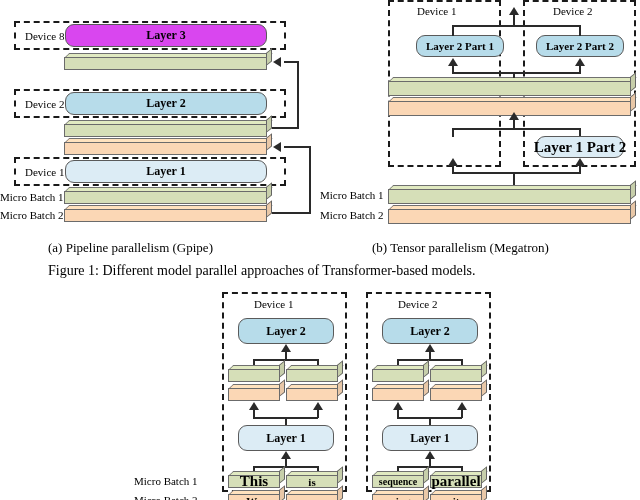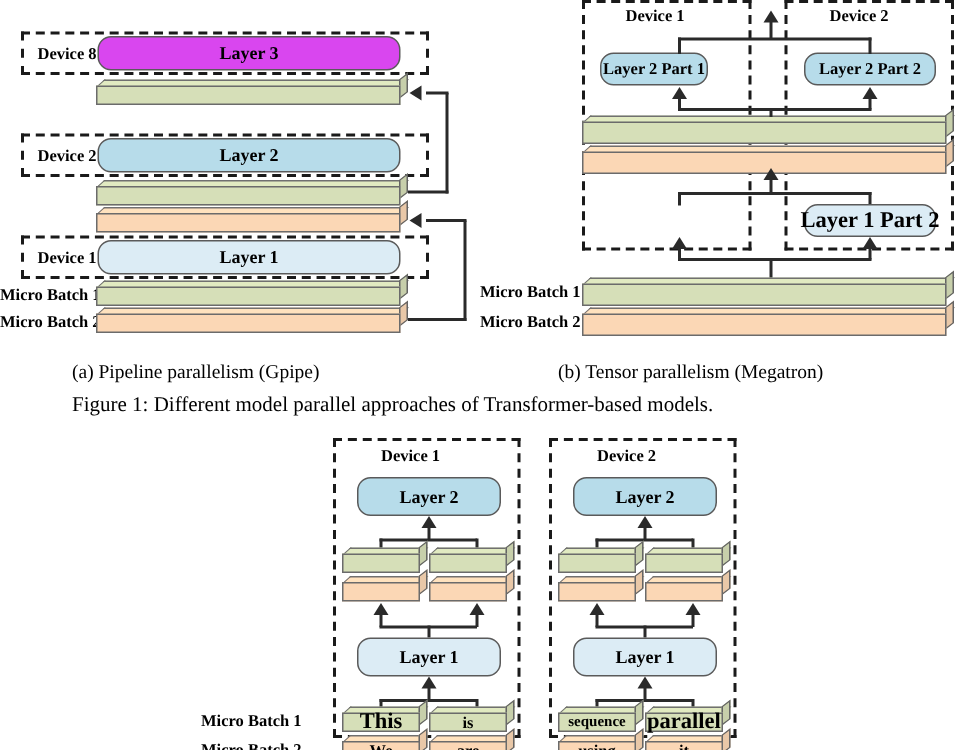--- a/index.html
+++ b/index.html
@@ -11,21 +11,21 @@
   .fig{position:absolute;left:0;top:0;width:640px;height:500px;}
 
   
   .abs{position:absolute;}
   .dashbox{
     position:absolute;border:2px dashed #1a1a1a;box-sizing:border-box;
     background:transparent;
   }
 
   .lbl{
-    position:absolute;font-weight:bold;white-space:nowrap;
+    position:absolute;font-weight:normal;white-space:nowrap;
     font-family:"Liberation Serif", serif;color:#000;
     display:flex;align-items:center;
   }
 
   
   .pill{
     position:absolute;box-sizing:border-box;
     border:1px solid #5a5a5a;border-radius:9px;
     display:flex;align-items:center;justify-content:center;
     font-weight:bold;white-space:nowrap;color:#000;
@@ -136,21 +136,21 @@
   </div>
 
   <div class="abs" style="left:320px;top:0;width:320px;height:235px;">
 
     <div class="dashbox" style="left:68px;top:0px;width:113px;height:167px;"></div>
     <div class="dashbox" style="left:203px;top:0px;width:113px;height:167px;"></div>
 
     <div class="lbl" style="left:97px;top:4px;height:14px;font-size:11px;">Device 1</div>
     <div class="lbl" style="left:233px;top:4px;height:14px;font-size:11px;">Device 2</div>
 
-    <div class="pill b2" style="left:80px;top:35px;width:72px;height:22px;font-size:11px;">Layer 2 Part 1</div>
+    <div class="pill b2" style="left:96px;top:35px;width:88px;height:22px;font-size:11px;">Layer 2 Part 1</div>
     <div class="pill b2" style="left:216px;top:35px;width:88px;height:22px;font-size:11px;">Layer 2 Part 2</div>
 
     <div class="vline" style="left:132px;top:25px;height:11px;"></div>
     <div class="vline" style="left:259px;top:25px;height:11px;"></div>
     <div class="hline" style="left:132px;top:25px;width:129px;"></div>
     <div class="vline" style="left:193px;top:14px;height:12px;"></div>
     <div class="arrowup" style="left:189px;top:7px;"></div>
 
     <div class="bar g" style="left:68px;top:77px;width:248px;height:19px;">
       <div class="top"></div>

